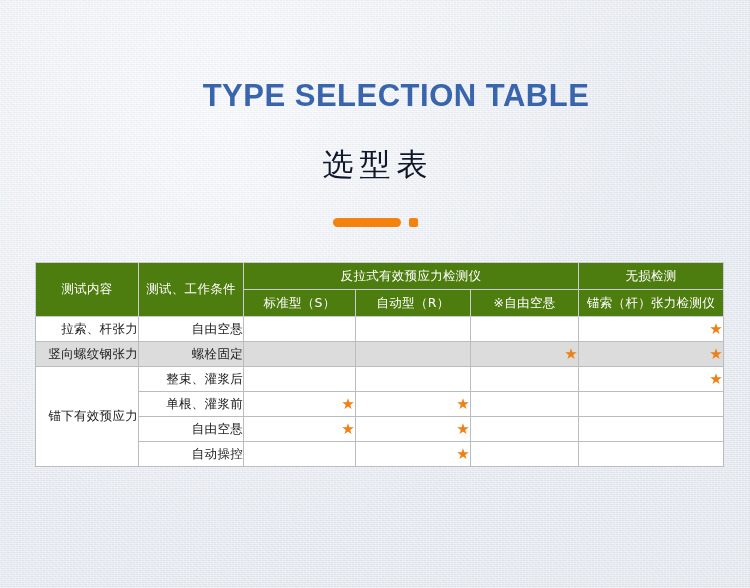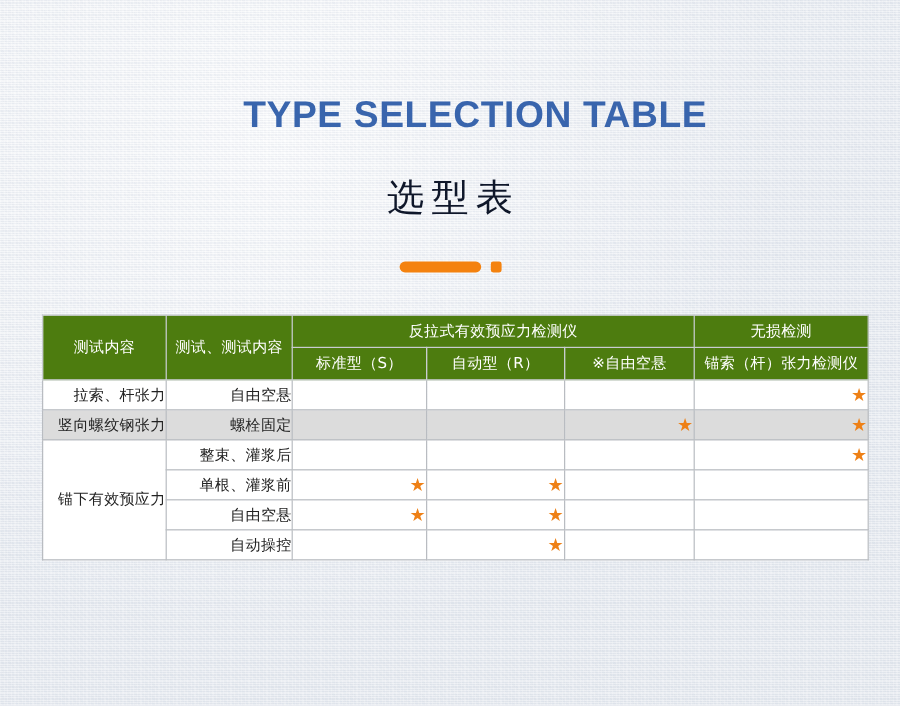--- a/index.html
+++ b/index.html
@@ -170,21 +170,21 @@
         <col style="width:103px">
         <col style="width:105px">
         <col style="width:112px">
         <col style="width:115px">
         <col style="width:108px">
         <col style="width:145px">
       </colgroup>
       <thead>
         <tr>
           <th class="hdr-tall" rowspan="2">测试内容</th>
-          <th class="hdr-tall" rowspan="2">测试、测试内容</th>
+          <th class="hdr-tall" rowspan="2">测试、工作条件</th>
           <th class="hdr-top" colspan="3">反拉式有效预应力检测仪</th>
           <th class="hdr-top">无损检测</th>
         </tr>
         <tr>
           <th class="hdr-sub">标准型（S）</th>
           <th class="hdr-sub">自动型（R）</th>
           <th class="hdr-sub">※自由空悬</th>
           <th class="hdr-sub">锚索（杆）张力检测仪</th>
         </tr>
       </thead>

